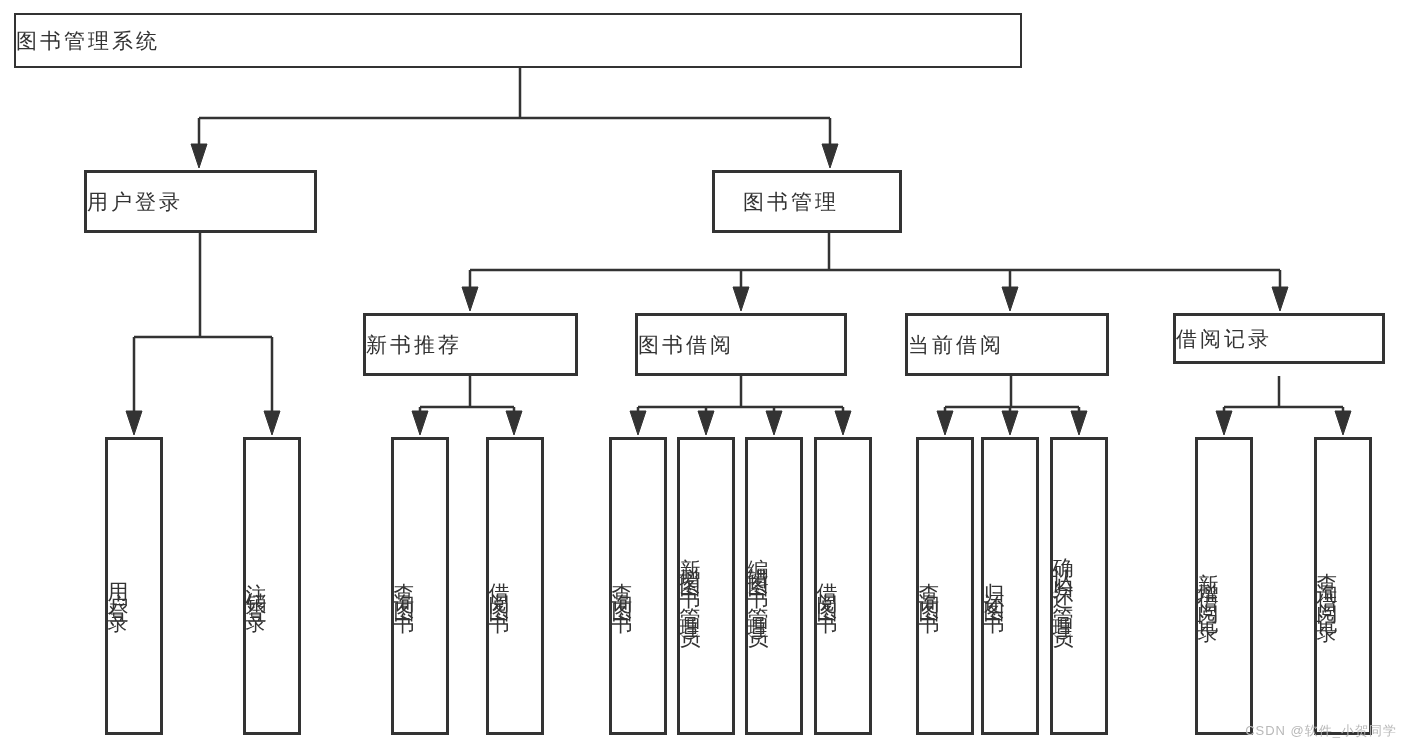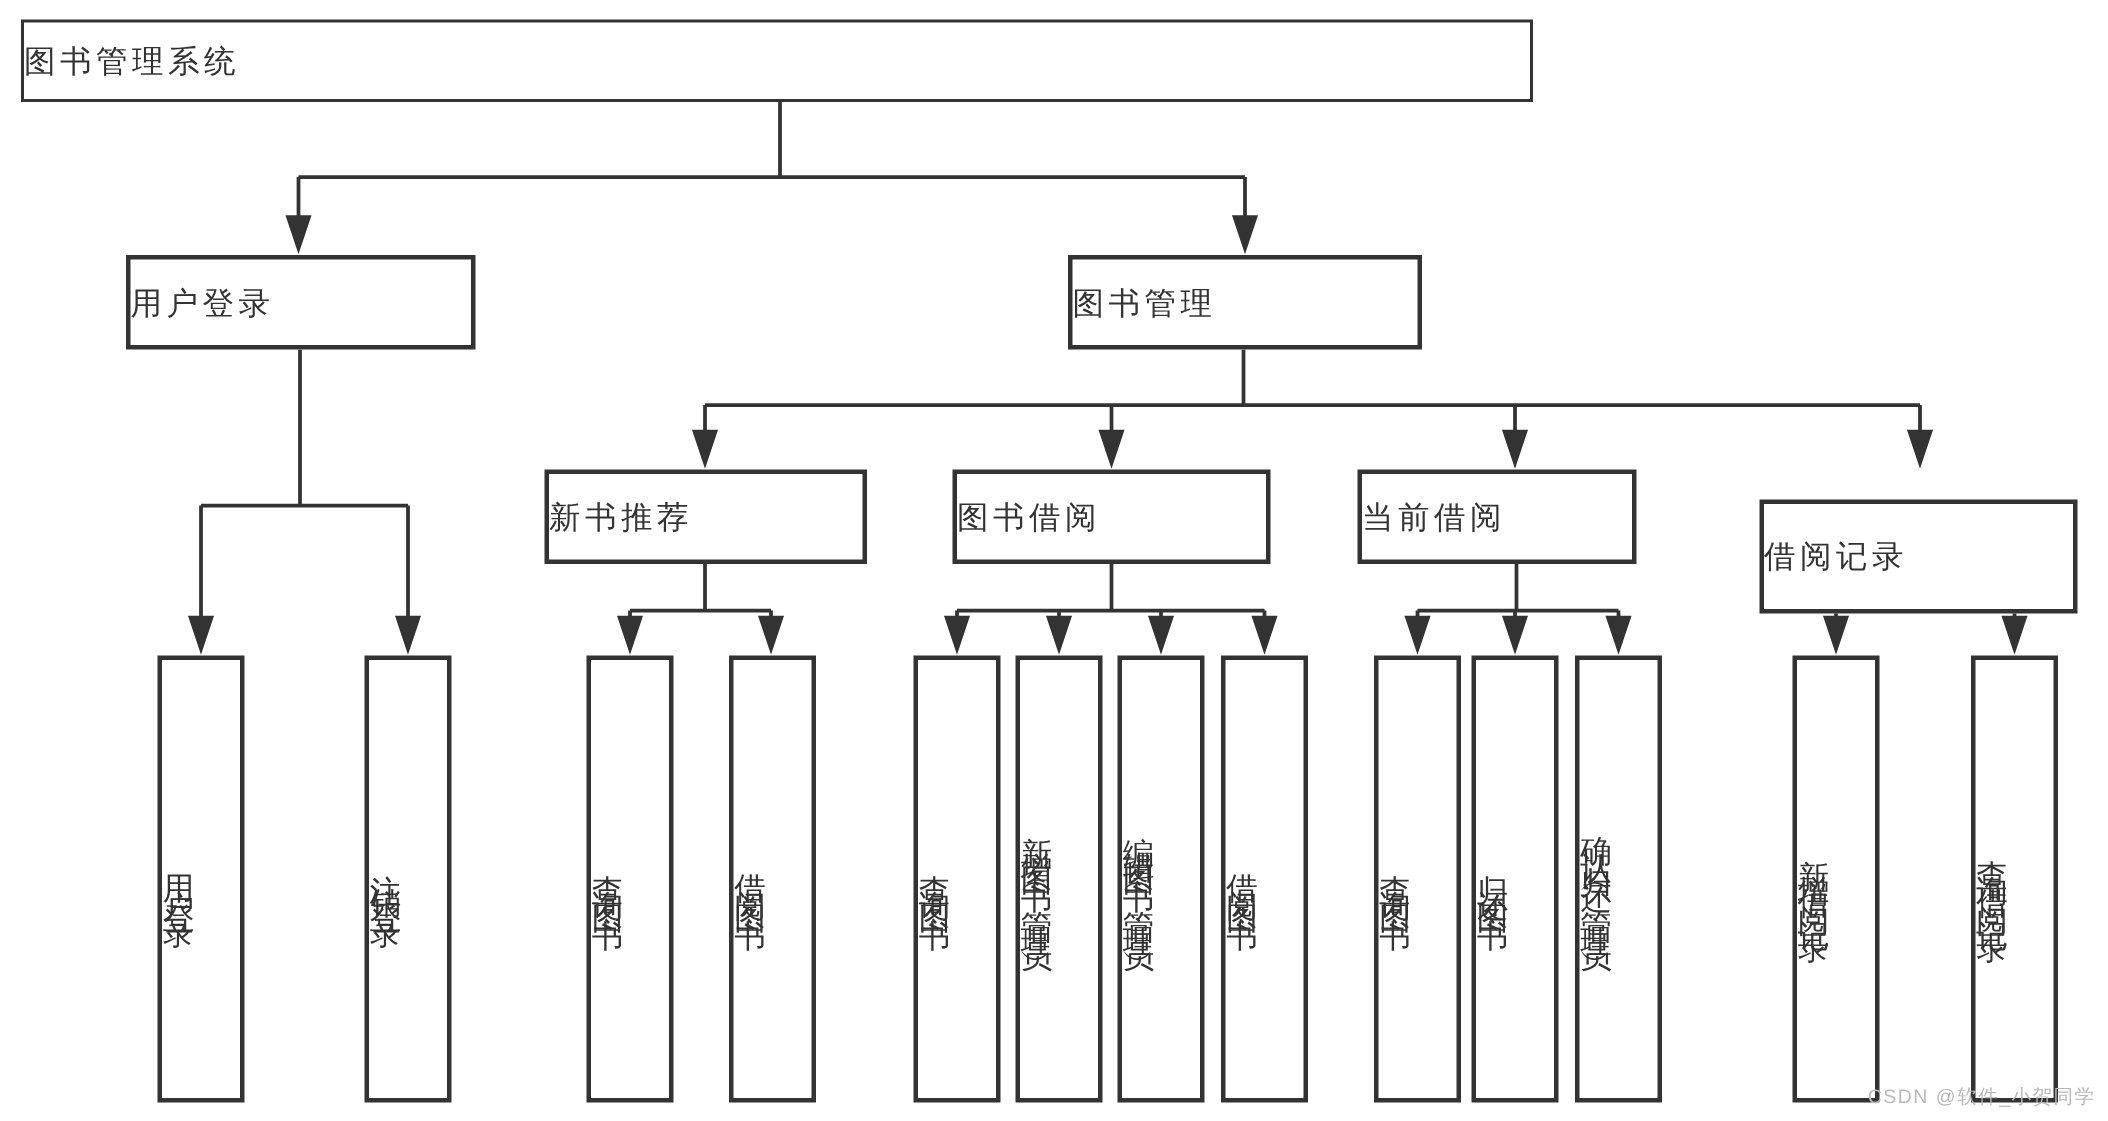--- a/index.html
+++ b/index.html
@@ -99,34 +99,34 @@
     <polygon points="1335,411 1351,411 1343,435"></polygon>
   </svg>
 
   <div class="node root" style="left:14px; top:13px; width:1008px; height:55px;">
     <span>图书管理系统</span>
   </div>
 
   <div class="node" style="left:84px; top:170px; width:233px; height:63px;">
     <span>用户登录</span>
   </div>
-  <div class="node" style="left:712px; top:170px; width:236px; height:63px;">
+  <div class="node" style="left:712px; top:170px; width:190px; height:63px;padding-left:28px;">
     <span>图书管理</span>
   </div>
 
   <div class="node" style="left:363px; top:313px; width:215px; height:63px;">
     <span>新书推荐</span>
   </div>
   <div class="node" style="left:635px; top:313px; width:212px; height:63px;">
     <span>图书借阅</span>
   </div>
-  <div class="node" style="left:905px; top:313px; width:186px; height:63px;">
+  <div class="node" style="left:905px; top:313px; width:204px; height:63px;">
     <span>当前借阅</span>
   </div>
-  <div class="node" style="left:1173px; top:313px; width:212px; height:76px;margin-top:20px;">
+  <div class="node" style="left:1173px; top:313px; width:212px; height:51px;">
     <span>借阅记录</span>
   </div>
 
   <div class="node" style="left:105px; top:437px; width:58px; height:298px;">
     <span class="vlabel">用户登录</span>
   </div>
   <div class="node" style="left:243px; top:437px; width:58px; height:298px;">
     <span class="vlabel">注销登录</span>
   </div>
 

